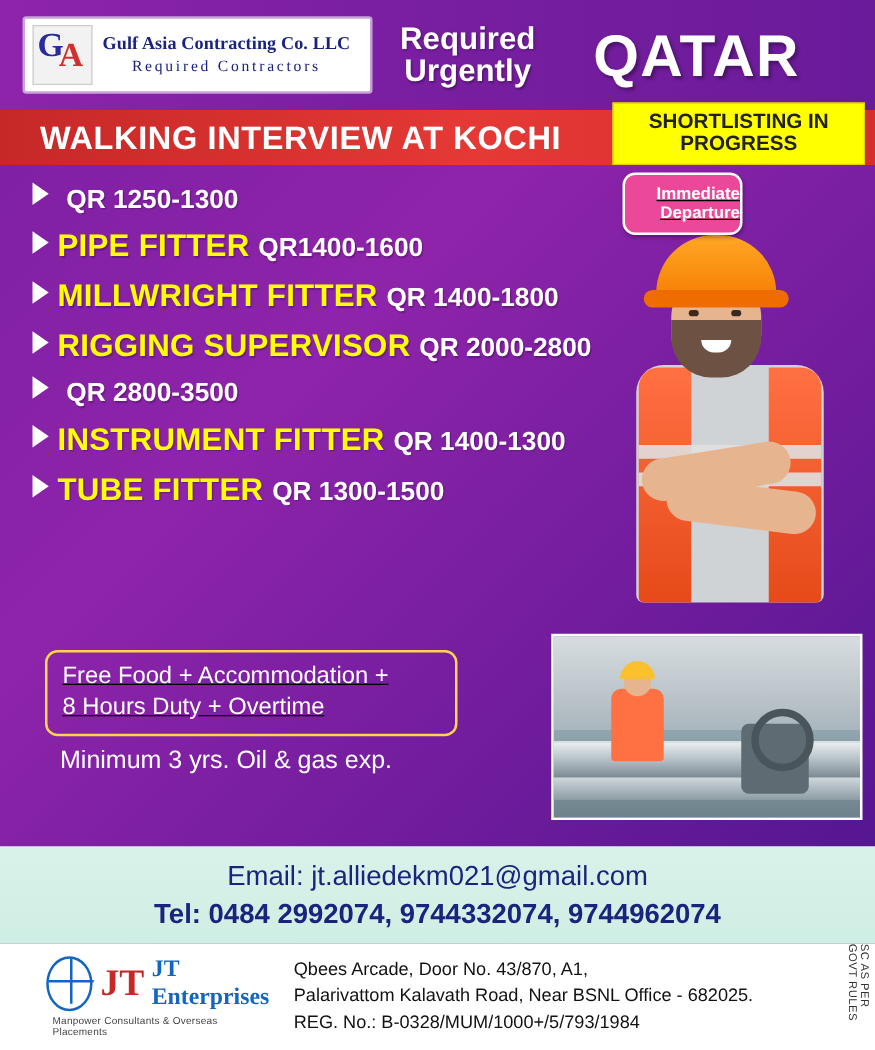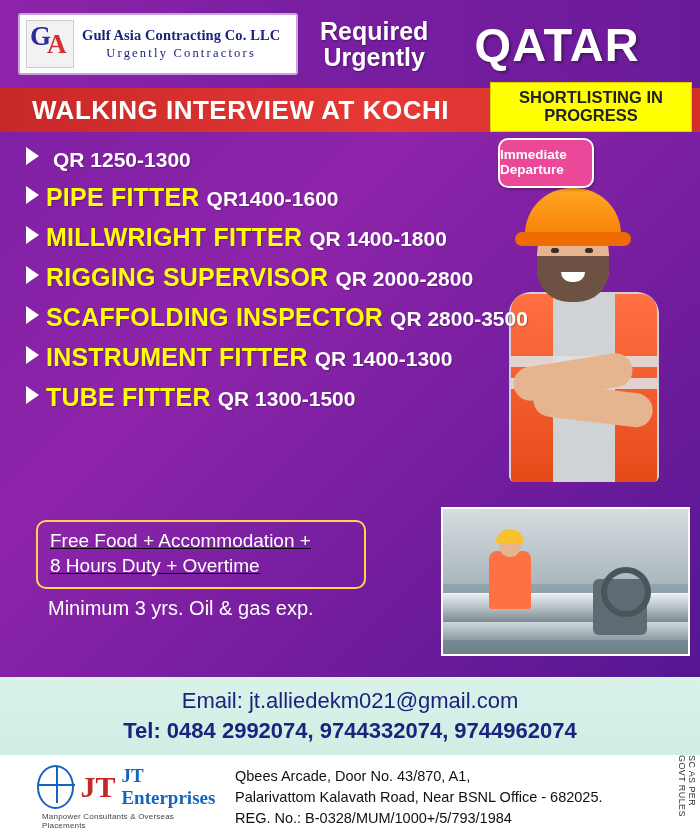--- a/index.html
+++ b/index.html
@@ -220,25 +220,26 @@
     position: absolute;
     right: 106px;
     top: 6px;
     width: 92px;
     height: 46px;
     background: #ec4899;
     border: 2px solid #ffffff;
     border-radius: 10px;
     display: flex;
     flex-direction: column;
-    align-items: flex-start;
+    align-items: flex-end;
     justify-content: center;
     line-height: 1.1;
     z-index: 5;
     box-shadow: 1px 2px 3px rgba(0,0,0,0.25);
+    text-decoration: underline;
   }
   .immediate span {
     color: #ffffff;
     font-size: 13.5px;
     font-weight: bold;
     text-align: center;
   }
 
   
   .worker {
@@ -495,21 +496,21 @@
 <div class="poster">
 
   <div class="header">
     <div class="logo-box">
       <div class="logo-mark">
         <span class="g">G</span>
         <span class="a">A</span>
       </div>
       <div class="logo-text">
         <div class="l1">Gulf Asia Contracting Co. LLC</div>
-        <div class="l2">Urgently Contractors</div>
+        <div class="l2">Required Contractors</div>
       </div>
     </div>
     <div class="urgent">
       <div>Required</div>
       <div>Urgently</div>
     </div>
     <div class="qatar">QATAR</div>
   </div>
 
   <div class="redbar">
@@ -559,21 +560,20 @@
         <span class="job-title">MILLWRIGHT FITTER</span>
         <span class="job-salary">QR 1400-1800</span>
       </div>
       <div class="job">
         <span class="arrow"></span>
         <span class="job-title">RIGGING SUPERVISOR</span>
         <span class="job-salary">QR 2000-2800</span>
       </div>
       <div class="job">
         <span class="arrow"></span>
-        <span class="job-title">SCAFFOLDING INSPECTOR</span>
         <span class="job-salary">QR 2800-3500</span>
       </div>
       <div class="job">
         <span class="arrow"></span>
         <span class="job-title">INSTRUMENT FITTER</span>
         <span class="job-salary">QR 1400-1300</span>
       </div>
       <div class="job">
         <span class="arrow"></span>
         <span class="job-title">TUBE FITTER</span>

